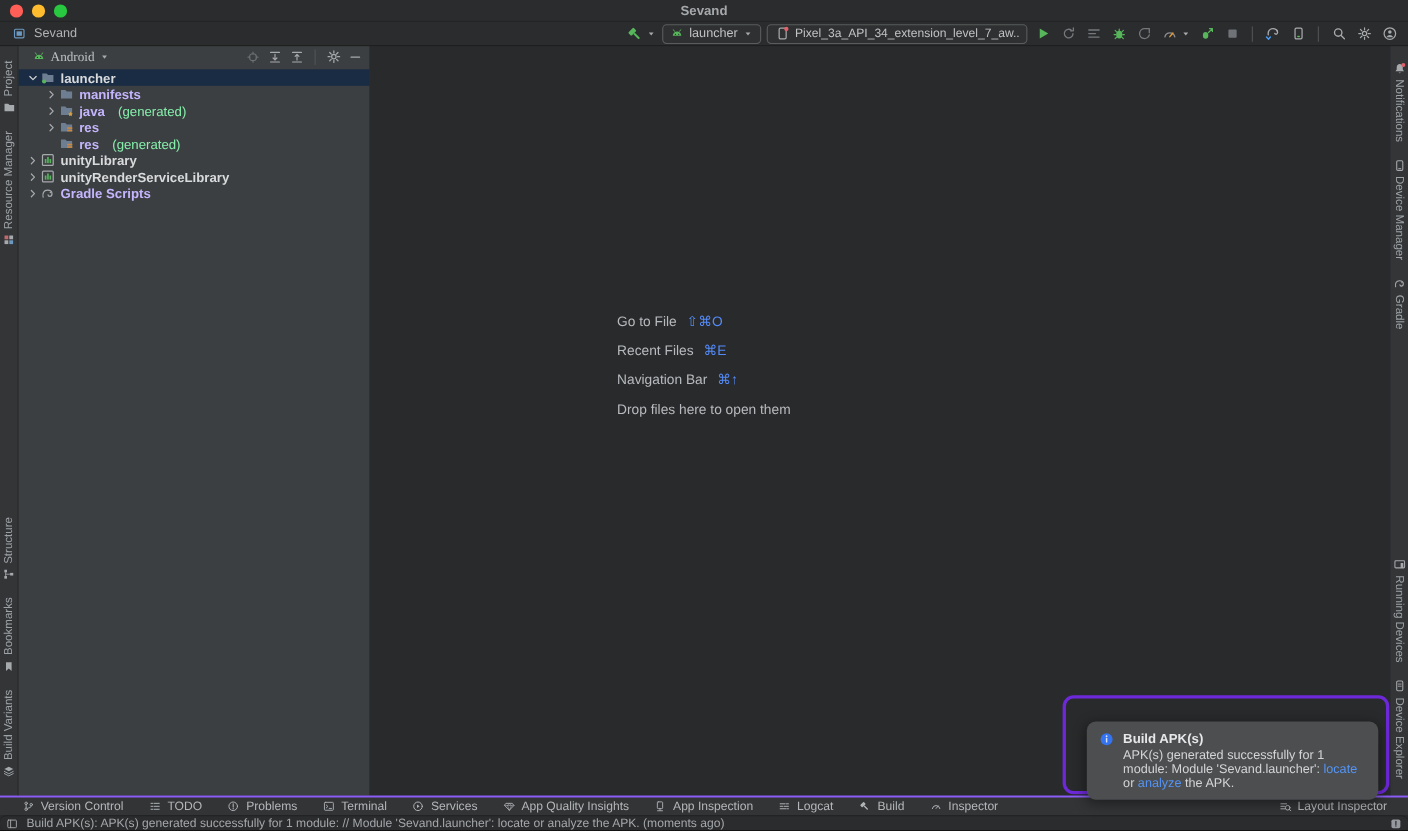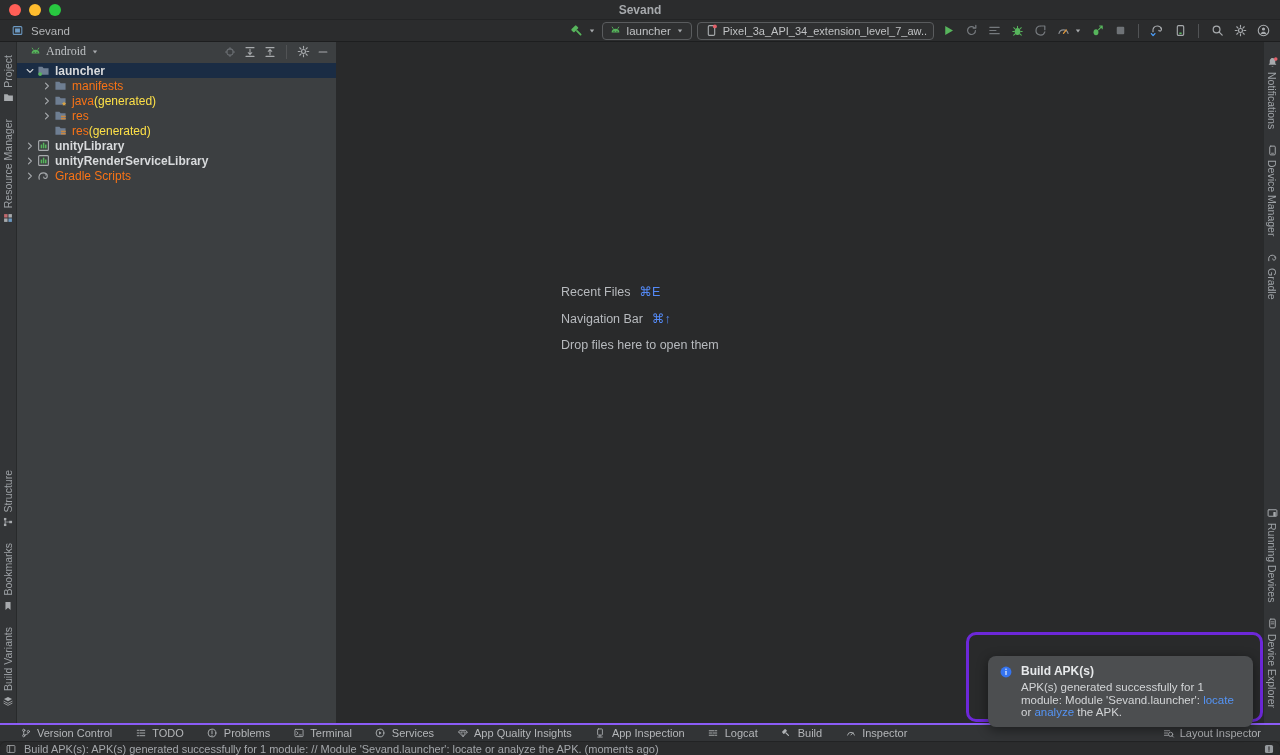--- a/index.html
+++ b/index.html
@@ -37,23 +37,23 @@
   .panel{ width:319px; background:#3c3f41; display:flex; flex-direction:column;}
   .panel-header{ height:19px; display:flex; align-items:center; gap:4px; padding:0 5px 0 11px;font-family:Liberation Serif, serif;}
   .panel-title{ font-size:12px; color:#bdc0c3;}
   .ph-icons{ margin-left:auto; display:flex; align-items:center; gap:4px;}
   .ph-ico{ width:16px; height:16px; display:flex; align-items:center; justify-content:center;}
   .tree{ font-size:12px; padding-top:2px;}
   .tree-row{ height:15px; display:flex; align-items:center; white-space:nowrap;}
   .tree-row.selected{ background:#1a2c44;}
   .chev{ width:13px; height:14px; display:flex; align-items:center; justify-content:center; flex:none;}
   .t-ico{ width:15px; height:15px; margin-right:4px; display:flex; align-items:center; justify-content:center; flex:none;}
-  .t-label{ color:#f97316;}
+  .t-label{ color:#c4b5fd;font-weight:bold;}
   .tree-row.bold .t-label{ font-weight:bold; color:#d8dadc;}
-  .suffix{ color:#fde047; margin-left:0;}
+  .suffix{ color:#86efac; margin-left:12px;}
   .suffix:empty{ display:none;}
   
   .editor{ flex:1; background:#292a2b; position:relative;}
   .shortcuts{ position:absolute; left:225px; top:237px; font-size:12.5px; line-height:26.6px; color:#b7babe; white-space:nowrap;}
   .keys{ color:#548af7; margin-left:9px;}
   .keys:empty{ display:none;}
   
   .bottombar{ height:18px; background:#323436; border-top:2px solid #8b5cf6; display:flex; align-items:flex-end; padding:0 8px; font-size:11px; color:#b4b6b9;}
   .bb-item{ display:flex; align-items:center; gap:5px; padding:0 11px; height:100%; cursor:default;}
   .bb-ico{ width:13px; height:13px; display:flex; align-items:center; justify-content:center;}
@@ -446,20 +446,21 @@
               </svg>
             </span>
           <span class="t-label">Gradle Scripts</span>
 
         </div>
       </div>
     </div>
 
     <div class="editor">
       <div class="shortcuts">
+        <div><span>Go to File</span><span class="keys">⇧⌘O</span></div>
         <div><span>Recent Files</span><span class="keys">⌘E</span></div>
         <div><span>Navigation Bar</span><span class="keys">⌘↑</span></div>
         <div><span>Drop files here to open them</span></div>
       </div>
     </div>
 
     <div class="stripe right">
       <div class="stripe-item">
         <span class="s-ico">
             <svg width="13" height="13" viewBox="0 0 16 16" fill="none" stroke-linecap="round" stroke-linejoin="round">

